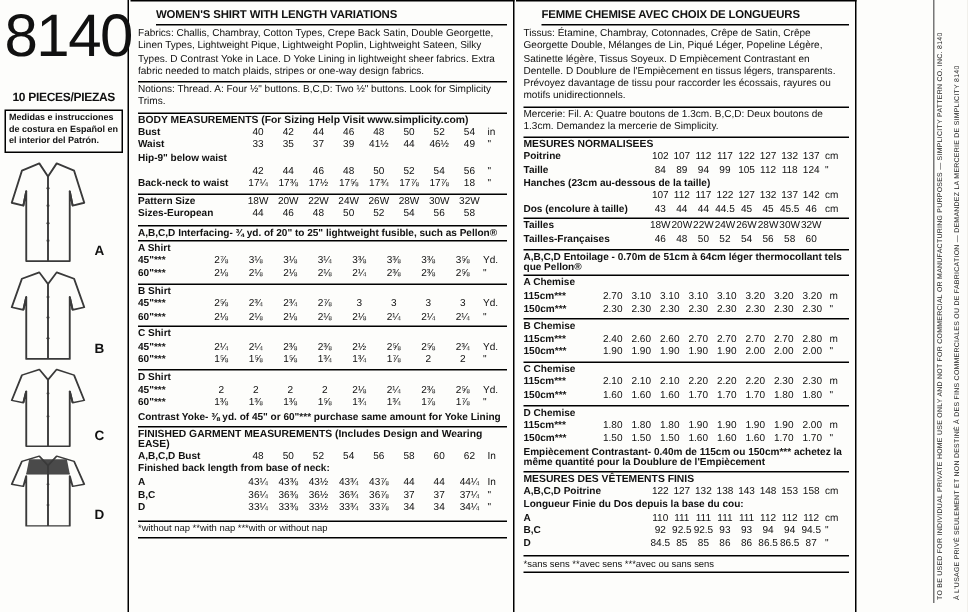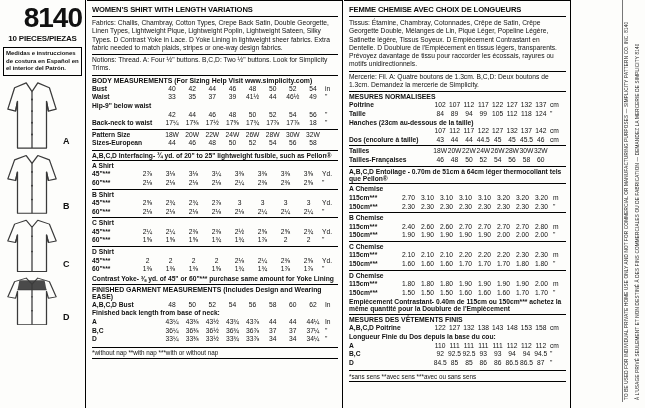--- a/index.html
+++ b/index.html
@@ -3,32 +3,32 @@
 <meta charset="utf-8">
 <style>
   html,body{margin:0;padding:0;background:#e8e6e0;}
   .sheet{
     position:relative;width:645px;height:408px;background:#fdfdfb;
     font-family:"Liberation Sans",sans-serif;color:#111;overflow:hidden;
     box-sizing:border-box;
   }
   
   .sidebar{position:absolute;left:0;top:0;width:86px;height:408px;border-right:1.5px solid #000;box-sizing:border-box;padding:2px 3px;}
-  .pattern-number{font-size:28px;font-weight:bold;letter-spacing:-1px;line-height:1;margin-top:2px;text-align:right;}
-  .pieces{font-size:8px;font-weight:bold;text-align:center;margin-top:2px;letter-spacing:-.2px;}
+  .pattern-number{font-size:40px;font-weight:normal;letter-spacing:-1px;line-height:1;margin-top:2px;text-align:right;}
+  .pieces{font-size:8px;font-weight:bold;text-align:center;margin-top:16px;letter-spacing:-.2px;}
   .spanish-box{border:1px solid #000;margin-top:4px;padding:2px;font-size:6px;font-weight:bold;line-height:1.25;}
   .sketches{margin-top:4px;display:flex;flex-direction:column;gap:3px;}
   .sketch-row{display:flex;align-items:flex-end;gap:2px;}
   .sketch-row svg{flex:0 0 auto;}
   .view-letter{font-size:9px;font-weight:bold;padding-bottom:4px;}
   
   .col{position:absolute;top:0;box-sizing:border-box;padding:3px 4px 2px 5px;border-top:1.5px solid #000;}
   .col-en{left:87px;width:256px;height:408px;border-right:1.5px solid #000;}
   .col-fr{left:344px;width:227px;height:408px;border-right:1.5px solid #000;}
-  .doc-title{font-size:7.6px;font-weight:bold;letter-spacing:-.1px;padding:1px 0 2px 0;border-bottom:1px solid #000;}
+  .doc-title{font-size:7.6px;font-weight:bold;letter-spacing:-.1px;padding:1px 0 2px 0;border-bottom:1px solid #000;margin-left:12px;}
   .para{font-size:6.7px;line-height:1.24;margin-top:2px;text-align:left;}
   .rule{border-top:1px solid #000;margin-top:2px;}
   .sec-header{font-size:6.9px;font-weight:bold;border-top:1px solid #000;margin-top:2px;padding-top:1px;}
   .note-line{font-size:6.7px;font-weight:bold;border-top:1px solid #000;border-bottom:1px solid #000;margin-top:2px;padding:1px 0;}
   .plain-line{font-size:6.7px;font-weight:bold;margin-top:1px;}
   .footnote{font-size:6.3px;border-top:1px solid #000;border-bottom:1px solid #000;margin-top:3px;padding:1.5px 0;}
   
   .tbl{margin-top:1px;}
   .trow{display:grid;align-items:baseline;font-size:6.7px;line-height:1.28;}
   .t-en-body .trow{grid-template-columns:70px repeat(8,1fr) 15px;}

